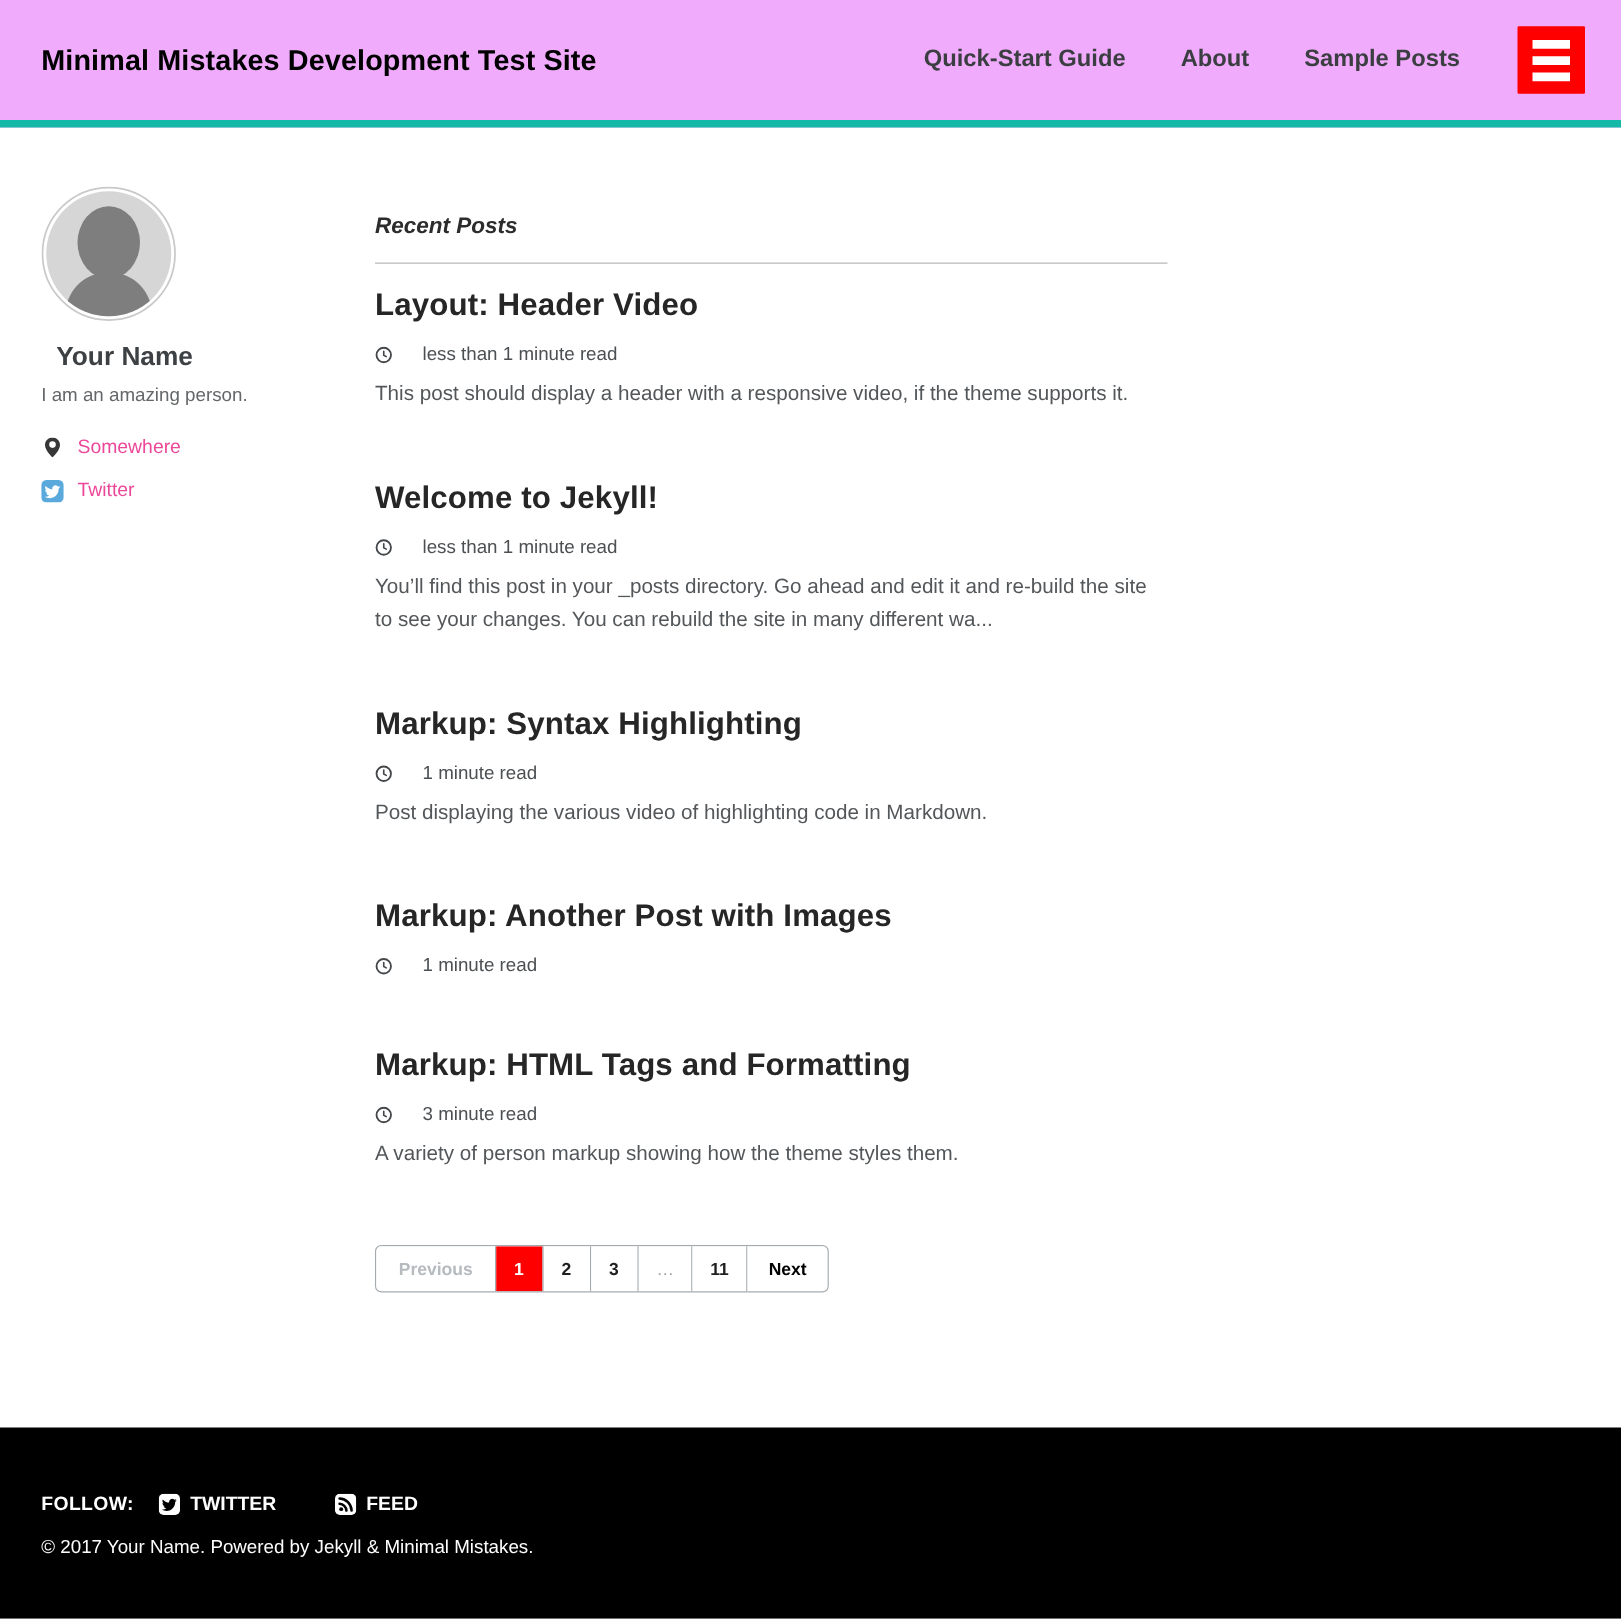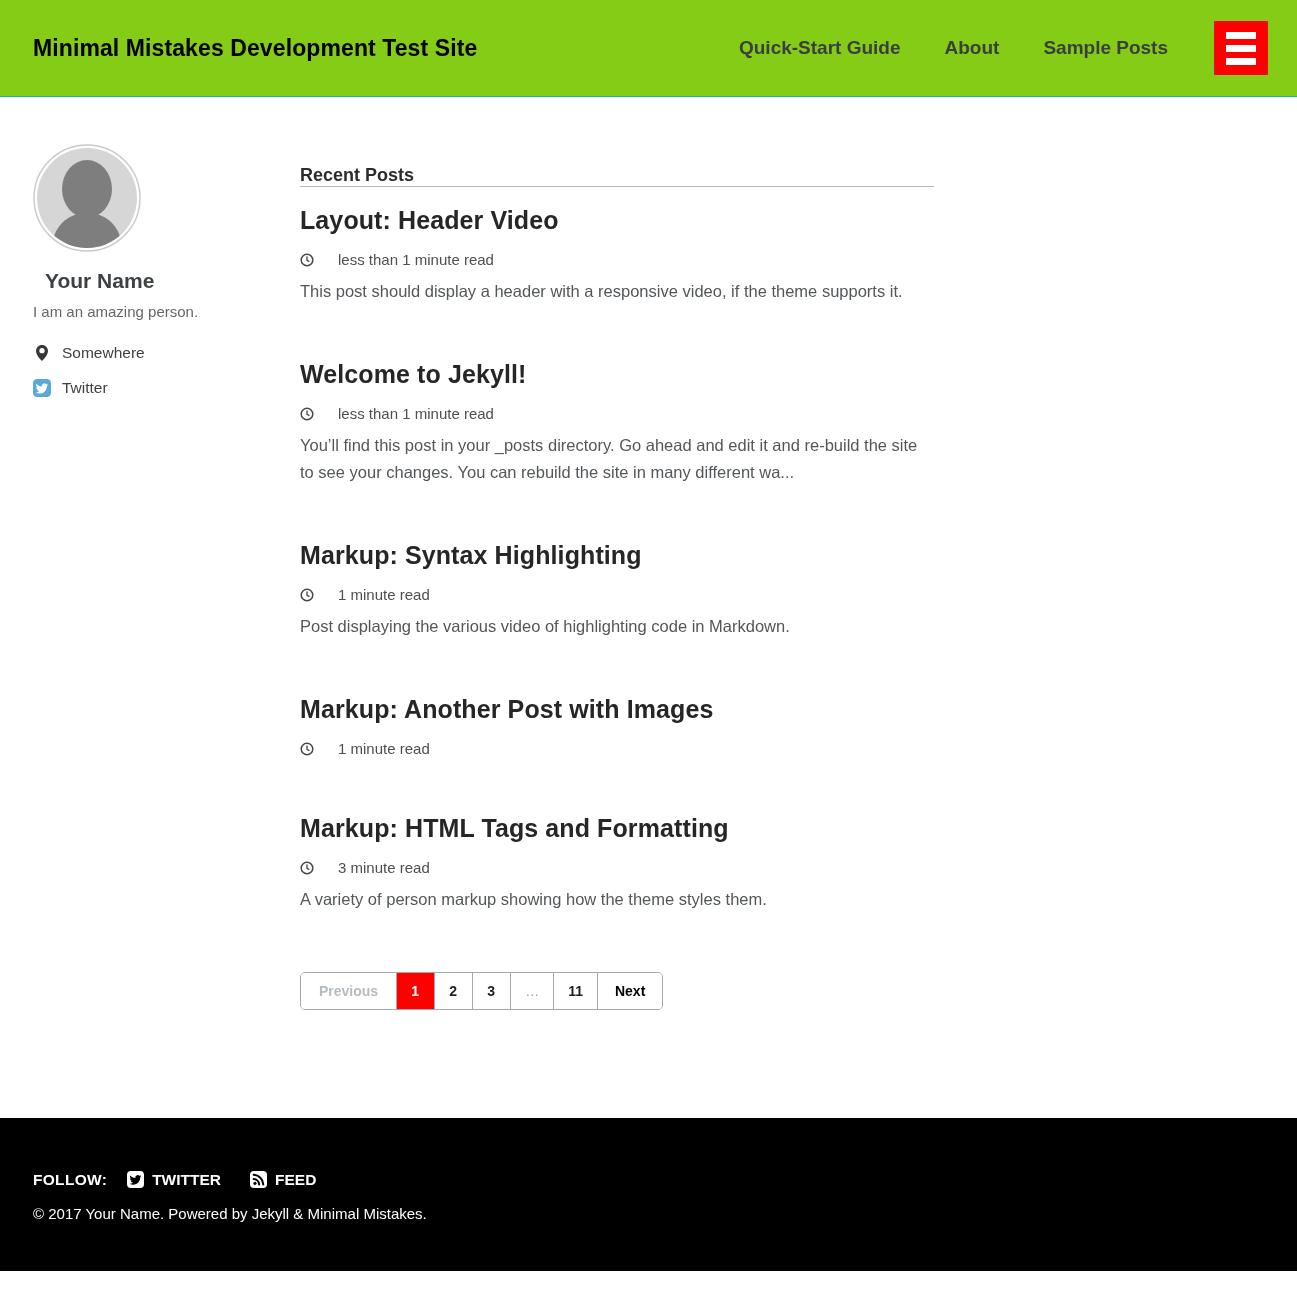--- a/index.html
+++ b/index.html
@@ -7,21 +7,21 @@
   body {
     width: 1297px;
     background: #fff;
     font-family: "Liberation Sans", sans-serif;
     color: #3d4144;
     -webkit-font-smoothing: antialiased;
   }
   a { text-decoration: none; color: inherit; cursor: pointer; }
 
   
-  .masthead { border-bottom: 1px solid #14b8a6; background: #84cc16; }
+  .masthead { border-bottom: 6px solid #14b8a6; background: #f0abfc; }
   .masthead-inner {
     display: flex; align-items: center;
     height: 96px; padding: 0 29px 0 33px;
   }
   .site-title {
     font-size: 23px; font-weight: 700; color: #000; flex: 1 1 auto;
     letter-spacing: 0.1px;
   }
   .primary-nav { display: flex; align-items: center; }
   .primary-nav a {
@@ -39,30 +39,30 @@
   .layout { display: flex; align-items: flex-start; }
 
   
   .sidebar { width: 300px; flex: 0 0 300px; padding: 47px 20px 0 33px; }
   .avatar-wrap { width: 108px; height: 108px; }
   .author-name { margin: 17px 12px 0; font-size: 21px; font-weight: 700; color: #3d4144; }
   .author-bio { margin: 10px 0 0; font-size: 15px; color: #646769; }
   .author-links { list-style: none; margin: 24px 0 0; padding: 0; }
   .author-links li {
     display: flex; align-items: center; gap: 11px;
-    margin-bottom: 17px; font-size: 15.5px; color: #404040;
+    margin-bottom: 17px; font-size: 15.5px; color: #ec4899;
   }
   .author-links .li-icon { width: 18px; display: flex; justify-content: center; }
 
   
   .main-col { width: 634px; flex: 0 0 634px; padding-top: 68px; }
   .archive-title {
-    margin: 0 0 18px; 
+    margin: 0 0 18px; padding-bottom: 19px;
     border-bottom: 1px solid #b9b9b9;
-    font-size: 18px; font-weight: 700; color: #2c2c2c; line-height: 1.15;
+    font-size: 18px; font-weight: 700; color: #2c2c2c; line-height: 1.15; font-style: italic;
   }
   .post { margin-bottom: 54px; }
   .post-title {
     margin: 0 0 10px; font-size: 25px; font-weight: 700;
     color: #262626; line-height: 1.2; letter-spacing: 0.1px;
   }
   .post-meta {
     display: flex; align-items: center; gap: 24px;
     font-size: 15px; color: #4c5053; height: 20px; margin-bottom: 8px;
   }
@@ -89,21 +89,21 @@
 
   
   .site-footer {
     background: #000; color: #fff;
     padding: 53px 33px 0; height: 153px;
   }
   .follow-row { display: flex; align-items: center; font-size: 15.5px; font-weight: 700; }
   .follow-label { letter-spacing: 0.3px; }
   .footer-link { display: inline-flex; align-items: center; gap: 8px; color: #fff; }
   .footer-link.twitter { margin-left: 20px; }
-  .footer-link.feed { margin-left: 29px; }
+  .footer-link.feed { margin-left: 47px; }
   .copyright-row { margin-top: 16px; font-size: 15px; font-weight: 400; color: #fdfdfd; }
   .copyright-row a { color: #fff; }
 </style>
 </head>
 <body>
 
 <div class="page">
 
   <header class="masthead">
     <div class="masthead-inner">

